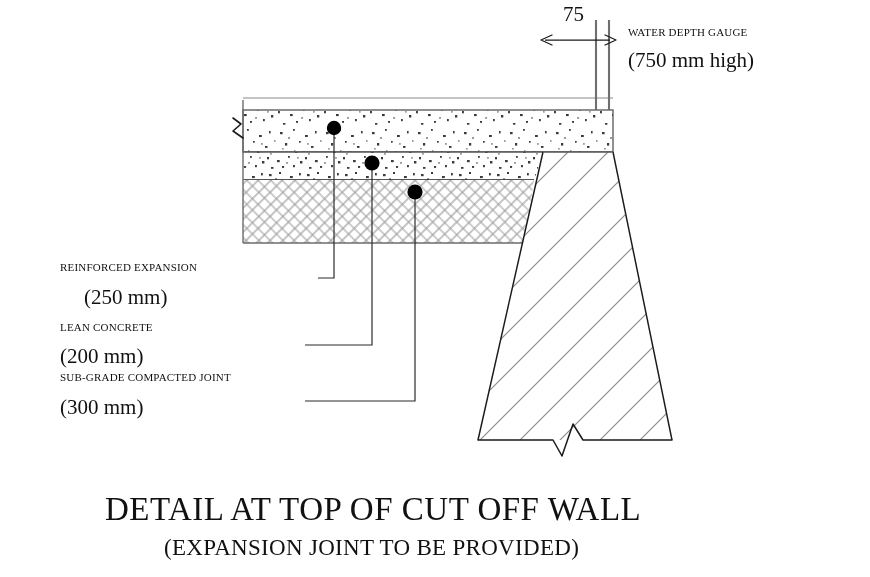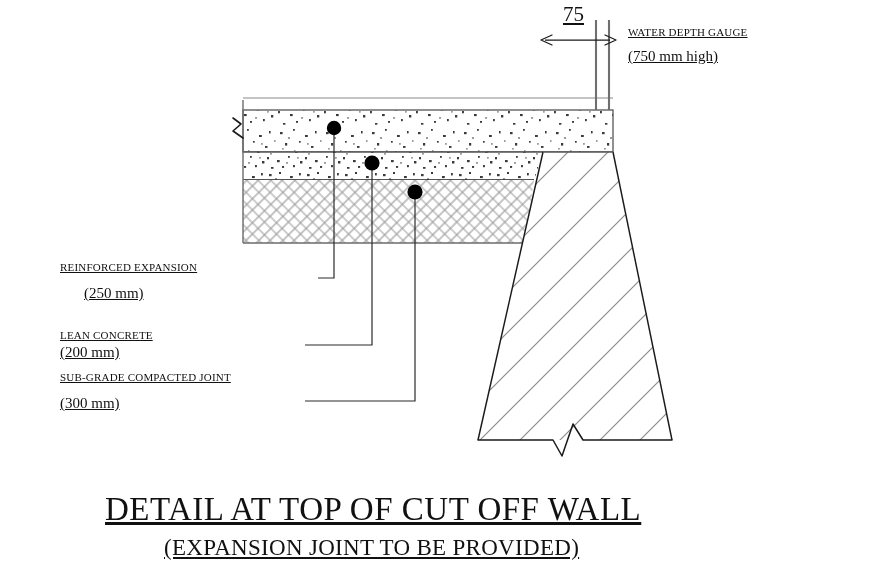--- a/index.html
+++ b/index.html
@@ -20,28 +20,27 @@
     left: 0;
     top: 0;
     width: 870px;
     height: 577px;
   }
   .txt {
     position: absolute;
     white-space: nowrap;
     color: #111111;
     font-family: "Liberation Serif", "DejaVu Serif", serif;
-    text-decoration: underline;
   }
   .lbl-main {
     font-size: 11px;
     letter-spacing: 0.2px;
   }
   .lbl-sub {
-    font-size: 15px;
+    font-size: 21px;
   }
   .dim-num {
     font-size: 21px;
   }
   .title-main {
     font-size: 33px;
     letter-spacing: 0.5px;
   }
   .title-sub {
     font-size: 23px;
@@ -212,20 +211,20 @@
 </svg>
 
 <div class="txt dim-num" style="left:563px; top:2px;">75</div>
 
 <div class="txt lbl-main" style="left:628px; top:26px;">WATER DEPTH GAUGE</div>
 <div class="txt lbl-sub" style="left:628px; top:48px;">(750 mm high)</div>
 
 <div class="txt lbl-main" style="left:60px; top:261px;">REINFORCED EXPANSION</div>
 <div class="txt lbl-sub" style="left:60px; top:285px;margin-left:24px;">(250 mm)</div>
 
-<div class="txt lbl-main" style="left:60px; top:321px;margin-top:8px;">LEAN CONCRETE</div>
+<div class="txt lbl-main" style="left:60px; top:321px;">LEAN CONCRETE</div>
 <div class="txt lbl-sub" style="left:60px; top:344px;">(200 mm)</div>
 
 <div class="txt lbl-main" style="left:60px; top:371px;">SUB-GRADE COMPACTED JOINT</div>
 <div class="txt lbl-sub" style="left:60px; top:395px;">(300 mm)</div>
 
 <div class="txt title-main" style="left:83px; top:491px;margin-left:22px;">DETAIL AT TOP OF CUT OFF WALL</div>
 <div class="txt title-sub" style="left:142px; top:535px;margin-left:22px;">(EXPANSION JOINT TO BE PROVIDED)</div>
 
 </body></html>

